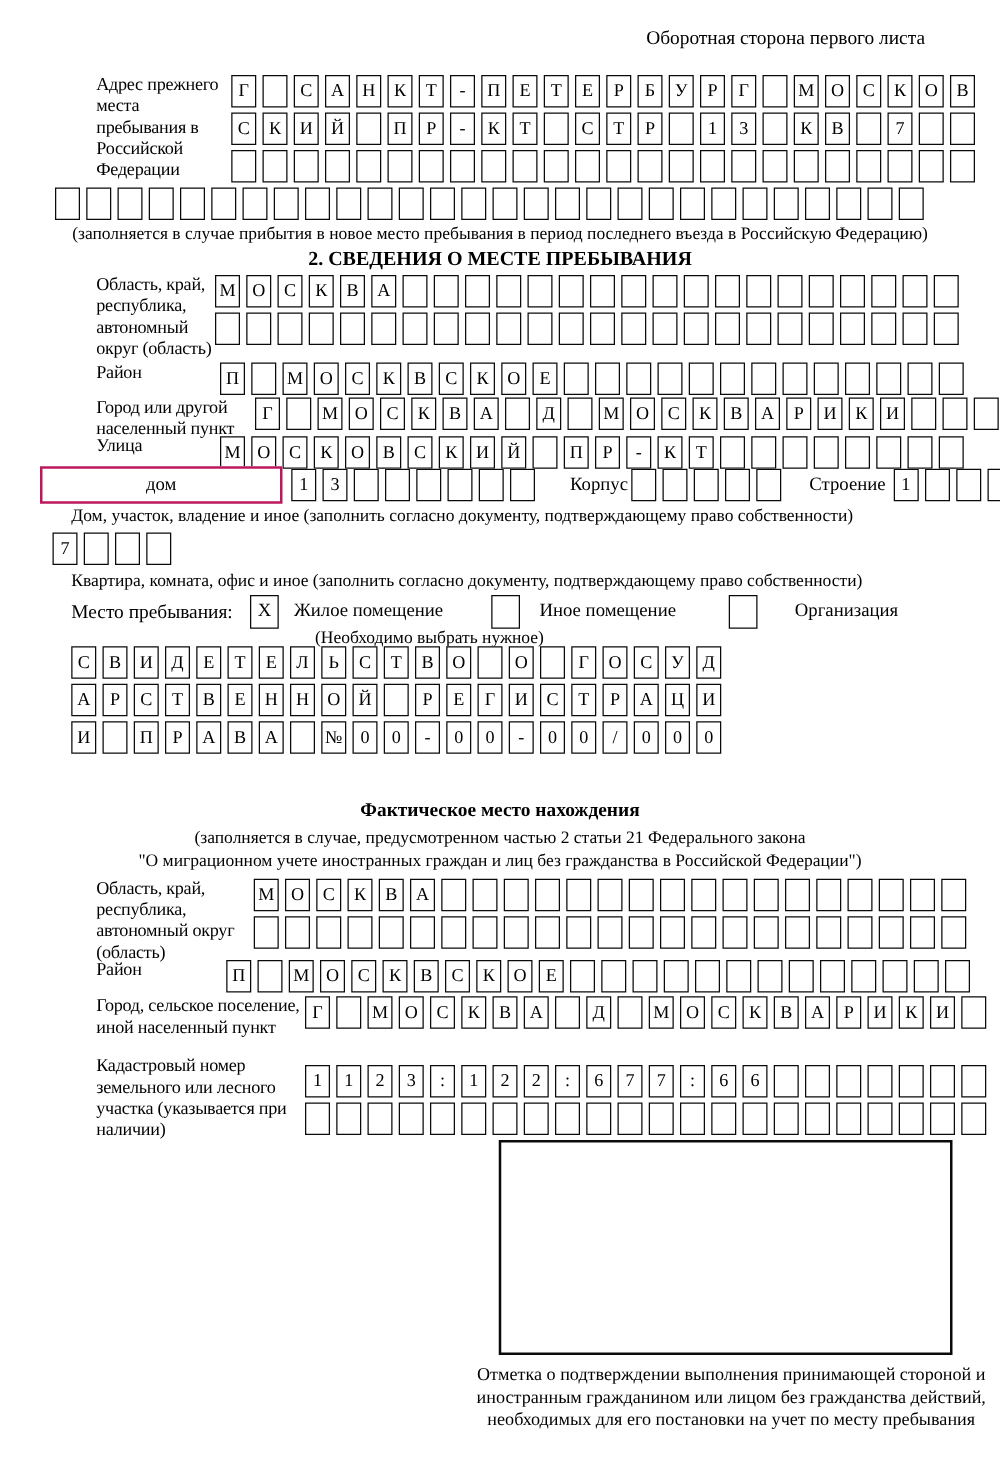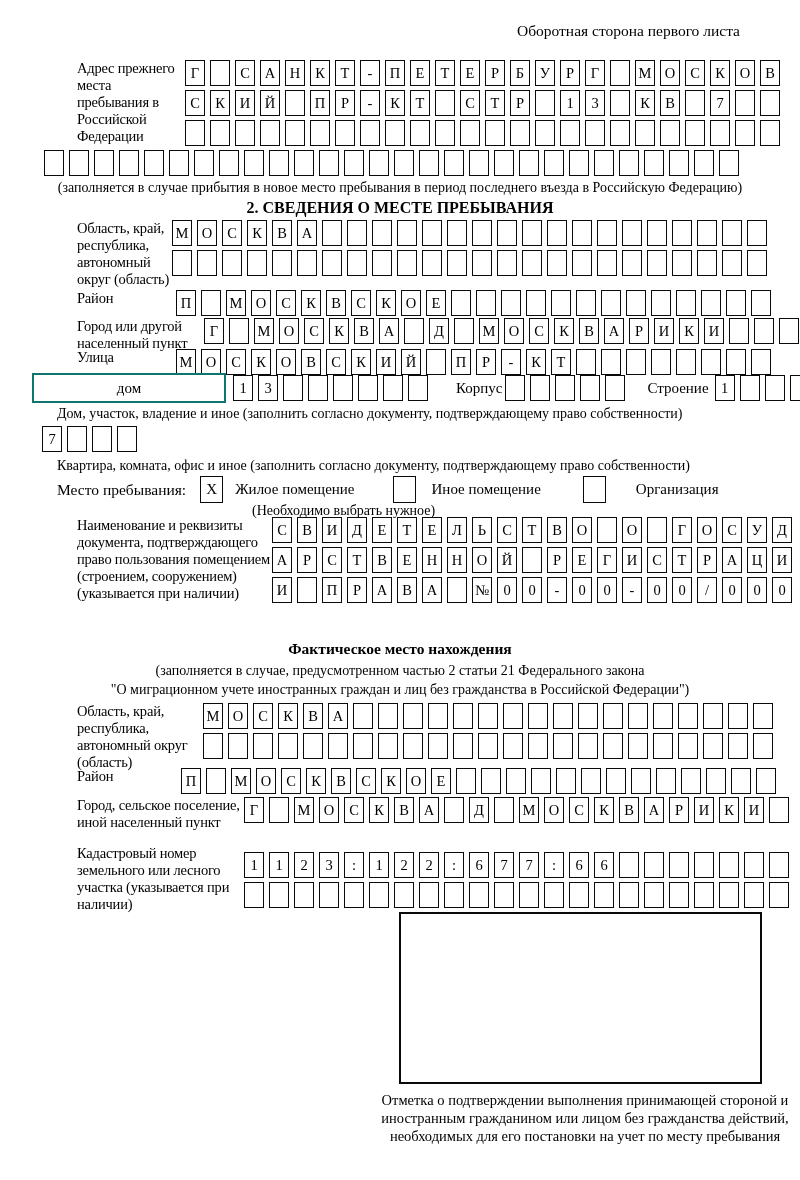--- a/index.html
+++ b/index.html
@@ -14,21 +14,21 @@
   .flabel { font-size: 14.5px; line-height: 17px; letter-spacing: -0.2px; flex-shrink: 0; margin-left: 20px; }
   .rows { display: flex; flex-direction: column; gap: 4px; }
   .cellrow { display: flex; gap: 5px; }
   .cell {
     flex: 0 0 20px; width: 20px; height: 26px;
     border: 1.5px solid #0a0a0a;
     display: flex; align-items: center; justify-content: center;
     font-size: 14.5px; background: #fff;
   }
   .widebox {
-    border: 2px solid #0f766e; height: 30px;
+    border: 2px solid #be185d; height: 30px;
     display: flex; align-items: center; justify-content: center;
     font-size: 15px; flex-shrink: 0; background: #fff;
   }
   .inlbl { font-size: 15px; white-space: nowrap; }
   .checkbox {
     width: 23px; height: 27px; border: 1.5px solid #0a0a0a; flex-shrink: 0;
     display: flex; align-items: center; justify-content: center; font-size: 15px;
   }
   .note { font-size: 14px; }
   .center { left: 0; right: 0; text-align: center; }
@@ -354,21 +354,20 @@
     <div class="checkbox" style="margin-left:38px;"></div>
     <div class="inlbl" style="margin-left:16px;">Иное помещение</div>
     <div class="checkbox" style="margin-left:42px;"></div>
     <div class="inlbl" style="margin-left:30px;">Организация</div>
   </div>
 
   <div class="abs note" style="top:458px; left:57px;">Квартира, комната, офис и иное (заполнить согласно документу, подтверждающему право собственности)</div>
   <div class="abs note" style="top:503px; left:252px;">(Необходимо выбрать нужное)</div>
 
   <div class="abs field" style="top:517px; left:57px;">
-    <div class="flabel" style="width:195px;">Наименование и реквизиты документа, подтверждающего право пользования помещением (строением, сооружением) (указывается при наличии)</div>
     <div class="rows">
       <div class="cellrow">
           <div class="cell">С</div>
           <div class="cell">В</div>
           <div class="cell">И</div>
           <div class="cell">Д</div>
           <div class="cell">Е</div>
           <div class="cell">Т</div>
           <div class="cell">Е</div>
           <div class="cell">Л</div>

